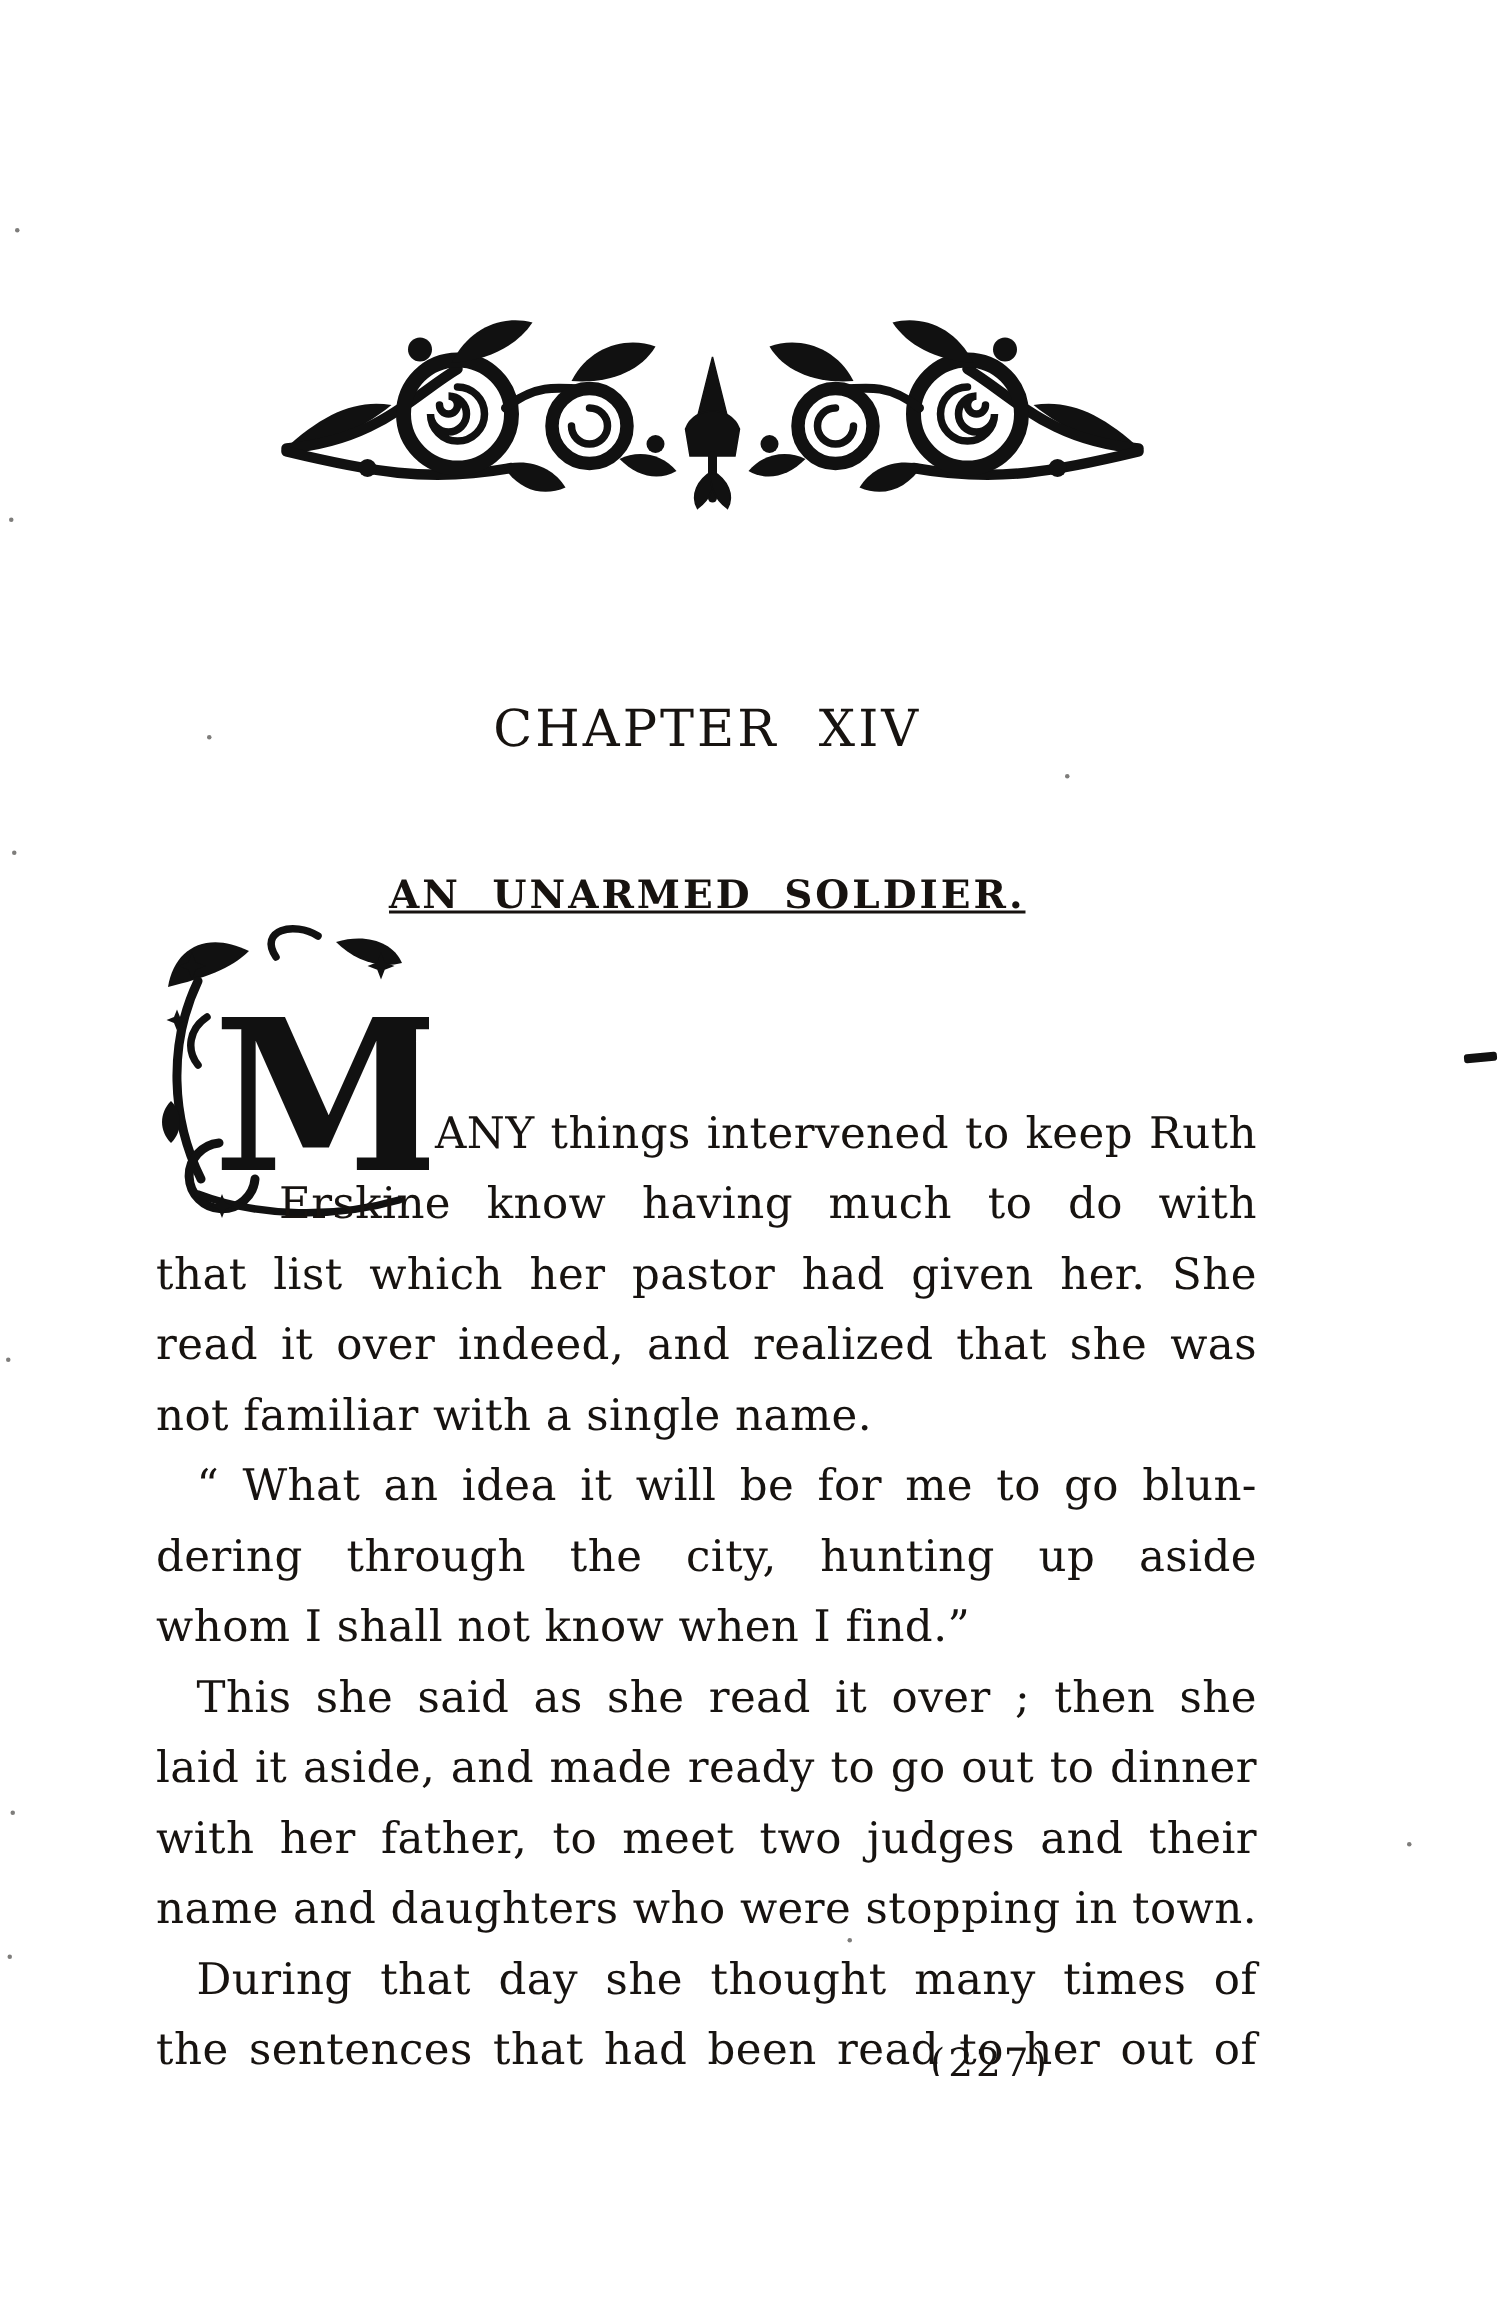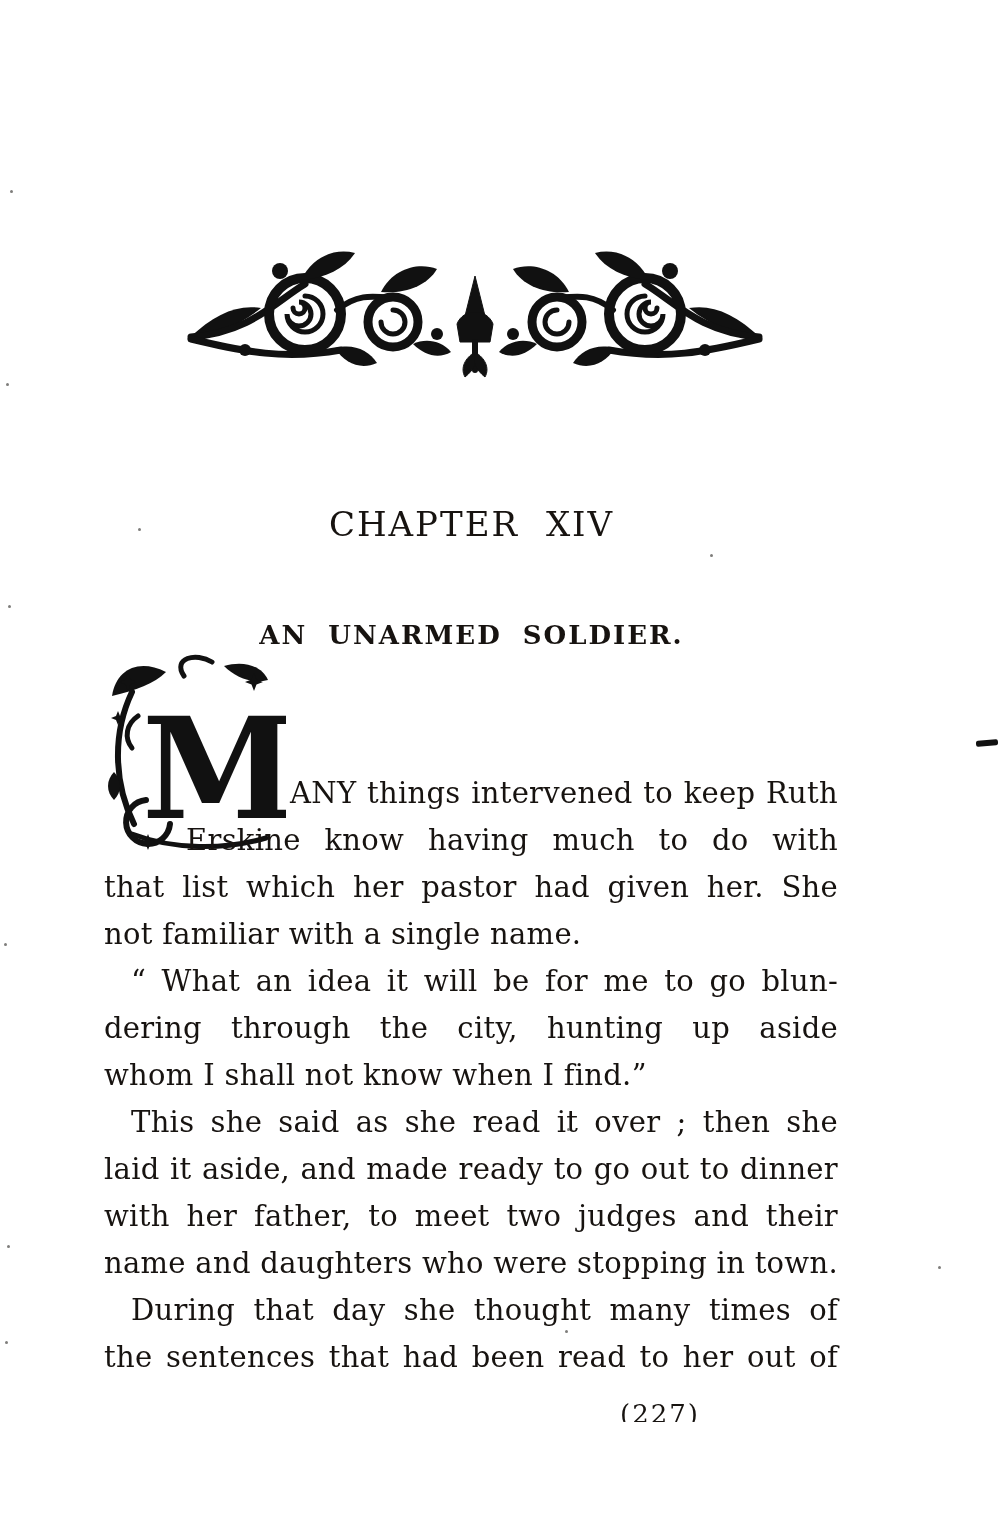--- a/index.html
+++ b/index.html
@@ -4,21 +4,20 @@
 <style>
   html, body { margin: 0; padding: 0; background: #ffffff; }
   .page {
     position: relative;
     width: 1000px;
     height: 1384px;
     background: #ffffff;
     font-family: "DejaVu Serif", "Liberation Serif", serif;
     color: #171310;
     overflow: hidden;
-    margin-top: 38px;
   }
   .ornament {
     position: absolute;
     left: 185px; top: 202px;
     width: 580px; height: 140px;
   }
   .ornament svg { width: 100%; height: 100%; }
   .heading {
     position: absolute;
     left: 105px; top: 466px; width: 733px;
@@ -29,20 +28,21 @@
     font-weight: 500;
   }
   .subtitle {
     position: absolute;
     left: 105px; top: 582px; width: 733px;
     text-align: center;
     font-size: 26px;
     font-weight: bold;
     letter-spacing: 2px;
     word-spacing: 10px;
+    text-decoration: underline;
   }
   .dropcap {
     position: absolute;
     left: 104px; top: 614px;
     width: 182px; height: 200px;
   }
   .dropcap svg { width: 100%; height: 100%; }
   .textblock {
     position: absolute;
     left: 104px; top: 732px;
@@ -141,20 +141,21 @@
         </g>
       </g>
       <text x="38" y="166" font-family="DejaVu Serif, Liberation Serif, serif" font-size="140" font-weight="bold" fill="#111">M</text>
     </svg>
   </div>
 
   <div class="textblock">
     <div class="line j dc1">ANY things intervened to keep Ruth</div>
     <div class="line j dc2">Erskine know having much to do with</div>
     <div class="line j">that list which her pastor had given her.  She</div>
+    <div class="line j">read it over indeed, and realized that she was</div>
     <div class="line l">not familiar with a single name.</div>
 
     <div class="line j ind">“ What an idea it will be for me to go blun-</div>
     <div class="line j">dering through the city, hunting up aside</div>
     <div class="line l">whom I shall not know when I find.”</div>
 
     <div class="line j ind">This she said as she read it over ; then she</div>
     <div class="line j">laid it aside, and made ready to go out to dinner</div>
     <div class="line j">with her father, to meet two judges and their</div>
     <div class="line j">name and daughters who were stopping in town.</div>

